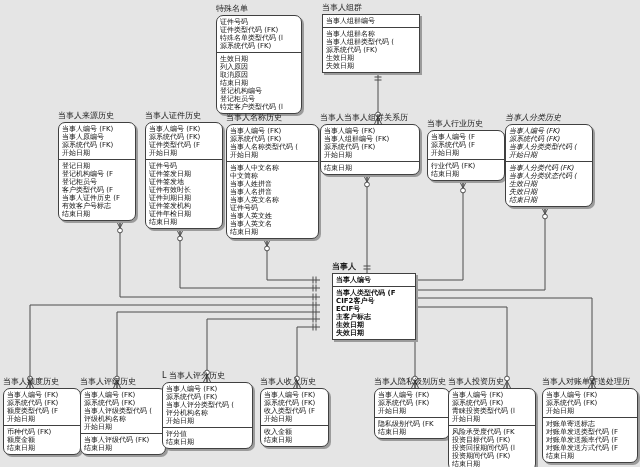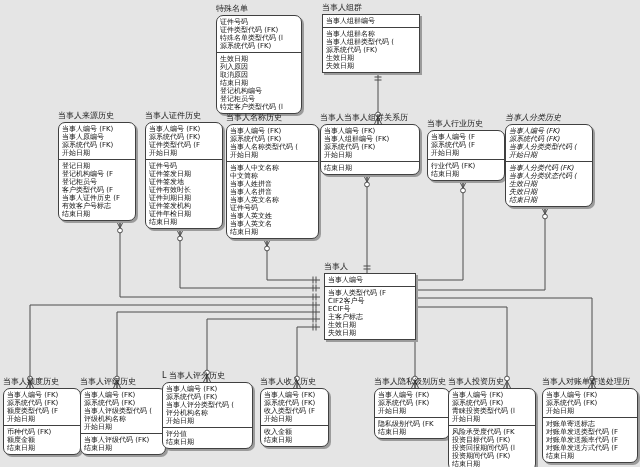--- a/index.html
+++ b/index.html
@@ -270,21 +270,21 @@
       <div class="sec attrs">
           <div class="row">当事人分类代码 (FK)</div>
           <div class="row">当事人分类状态代码 (</div>
           <div class="row">生效日期</div>
           <div class="row">失效日期</div>
           <div class="row">结束日期</div>
         </div>
     </div>
   </div>
 
-  <div class="entity" style="left: 324px; top: 273px; width: 92px;">
+  <div class="entity" style="left: 332px; top: 273px; width: 84px; font-weight: bold;">
     <div class="entity-title">当事人</div>
     <div class="entity-box square">
       <div class="sec keys">
           <div class="row">当事人编号</div>
         </div>
       <div class="sec attrs">
           <div class="row">当事人类型代码 (F</div>
           <div class="row">CIF2客户号</div>
           <div class="row">ECIF号</div>
           <div class="row">主客户标志</div>

